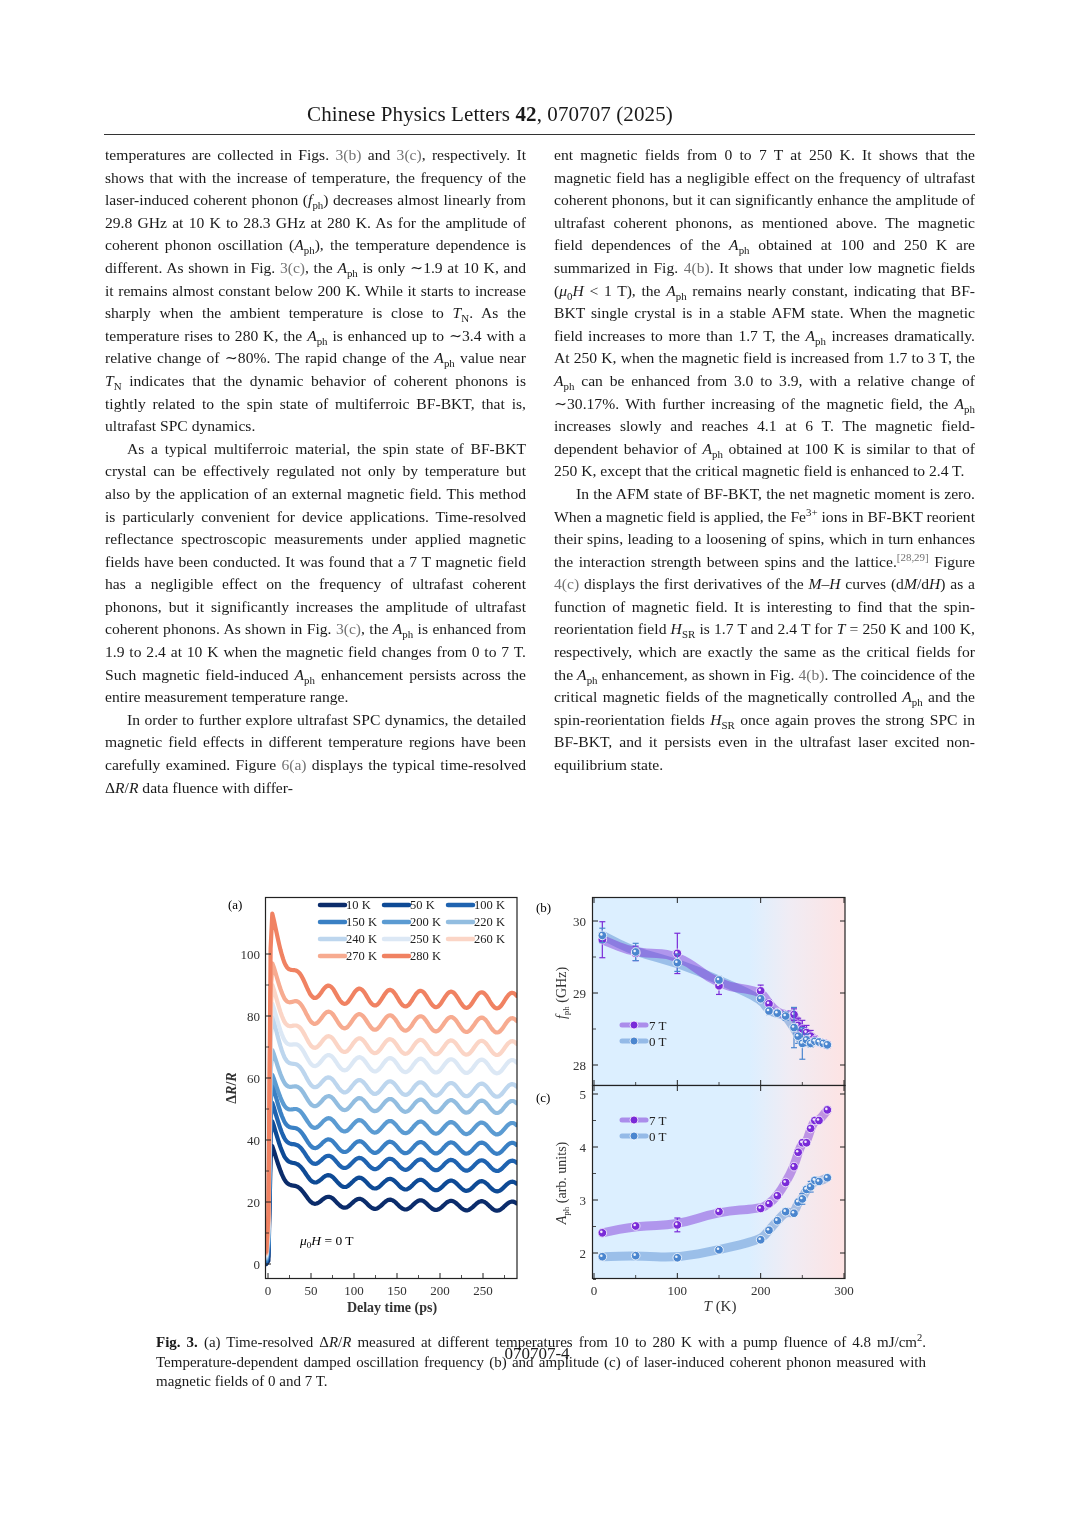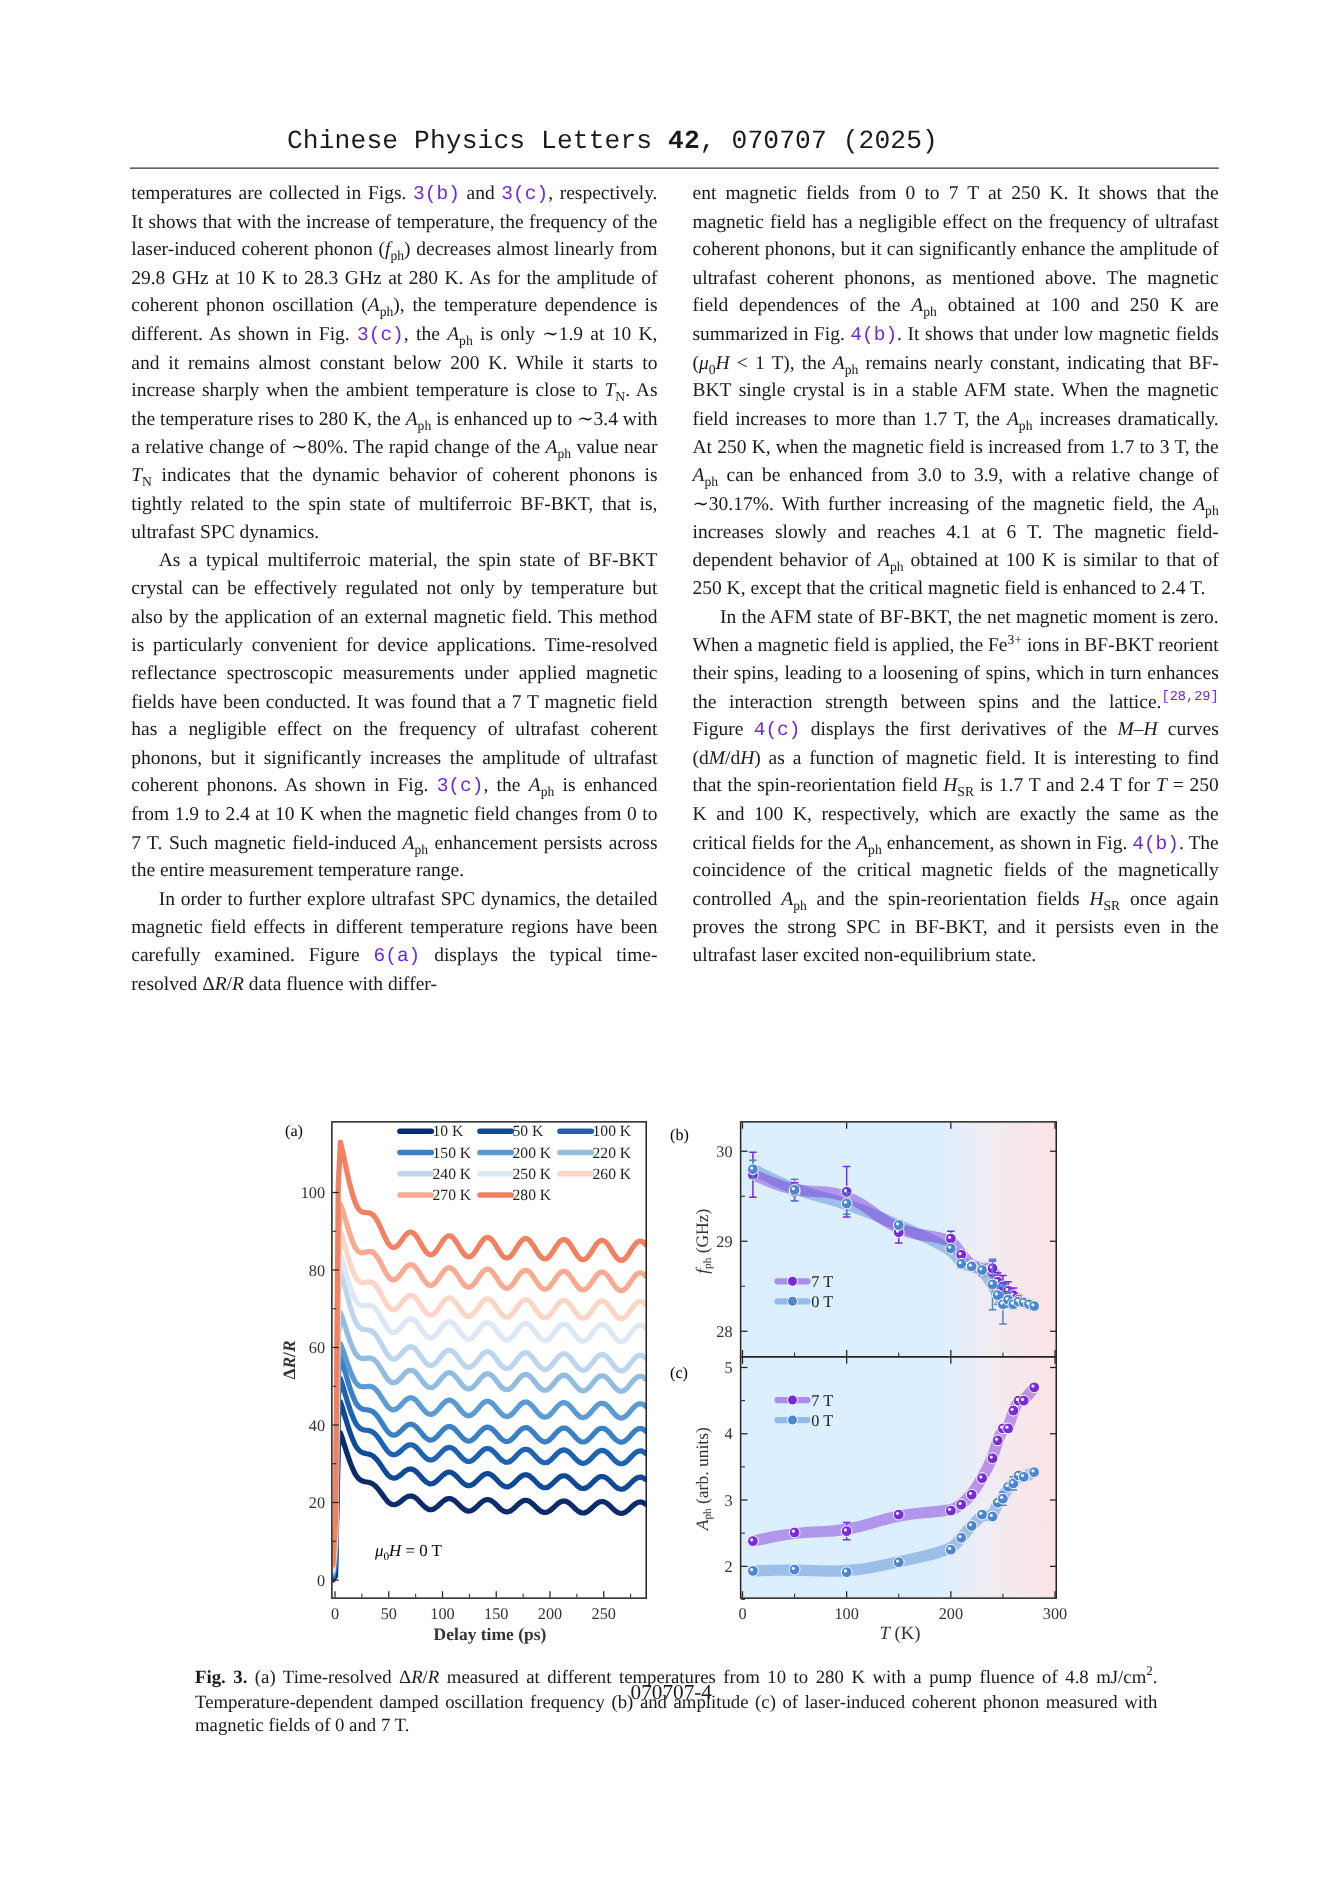--- a/index.html
+++ b/index.html
@@ -1,28 +1,28 @@
 <!DOCTYPE html>
 <html><head>
 <meta charset="utf-8">
 <style>
   html,body{margin:0;padding:0;background:#ffffff;}
   body{width:1074px;height:1520px;position:relative;overflow:hidden;
        font-family:"DejaVu Serif","Liberation Serif",serif;color:#1a1a1a;}
   .header{position:absolute;left:0;width:980px;top:102px;text-align:center;
-          font-family:Liberation Mono, monospace;font-size:21px;letter-spacing:0.1px;}
+          font-family:Liberation Serif, serif;font-size:21px;letter-spacing:0.1px;}
   .header b{font-weight:bold;}
   .rule{position:absolute;left:104px;width:871px;top:134px;height:1px;background:#333;}
   .col{position:absolute;top:144px;width:421px;font-family:"Liberation Serif","DejaVu Serif",serif;
        font-size:15.6px;line-height:22.6px;text-align:justify;}
   .col p{margin:0;}
   .col p.ind{text-indent:22px;}
   .col-left{left:105px;}
   .col-right{left:554px;}
-  .ref{color:#6d28d9;font-family:Liberation Mono, monospace;}
+  .ref{color:#737373;}
   i{font-style:italic;}
   sub,sup{font-size:70%;line-height:0;}
   .fig{position:absolute;left:0;top:0;width:1074px;height:1330px;pointer-events:none;}
   .fig *{pointer-events:auto;}
   .caption{position:absolute;left:156px;top:1333px;width:770px;font-family:"Liberation Serif","DejaVu Serif",serif;
            font-size:15px;line-height:19.5px;text-align:justify;}
   .caption b{font-weight:bold;}
   .pageno{position:absolute;left:0;width:1074px;top:1344px;text-align:center;
           font-family:"Liberation Serif","DejaVu Serif",serif;font-size:17px;}
   svg text{font-family:"Liberation Serif","DejaVu Serif",serif;}

